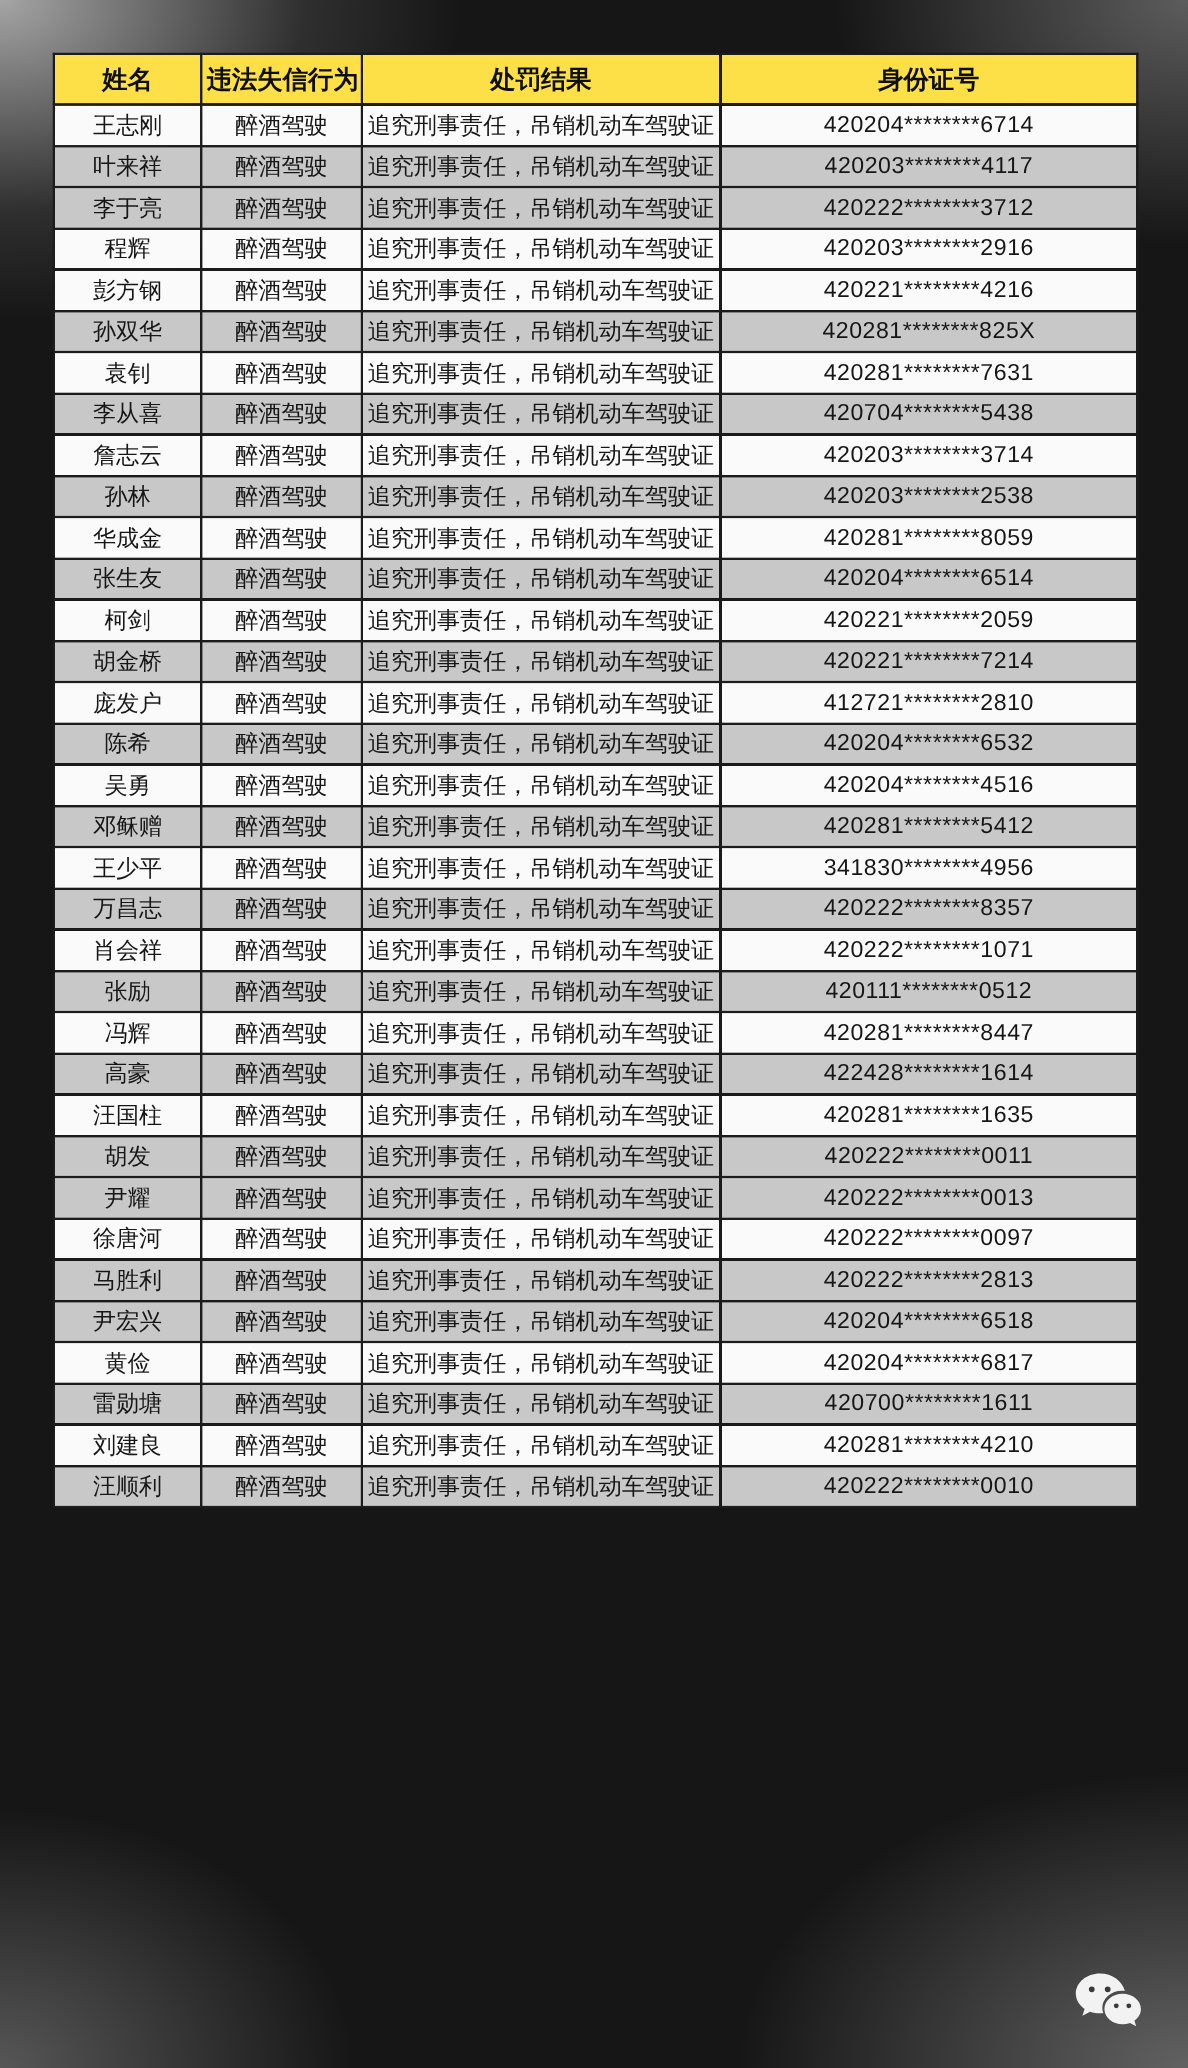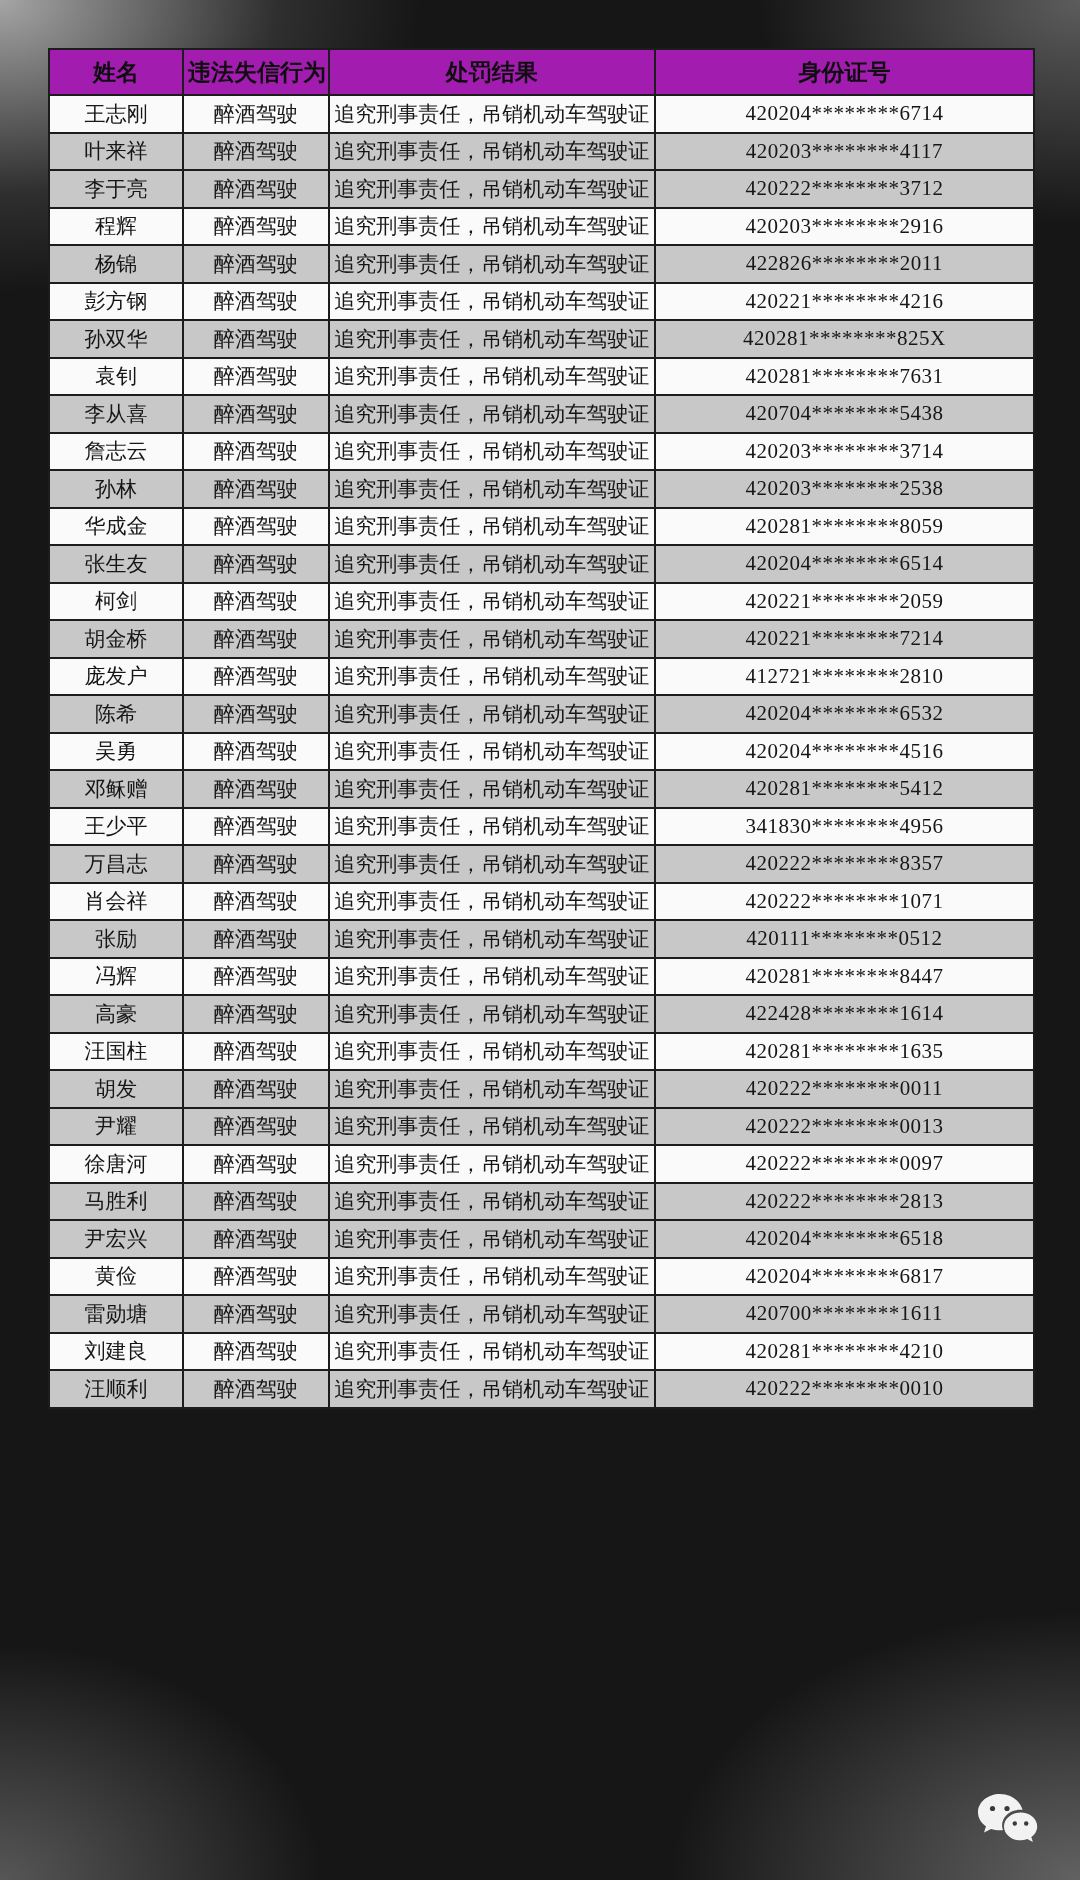--- a/index.html
+++ b/index.html
@@ -23,38 +23,38 @@
   }
   table.punish th, table.punish td{
     border:2px solid #1c1c1c;
     text-align:center;
     vertical-align:middle;
     padding:0 4px;
     overflow:hidden;
     white-space:nowrap;
   }
   table.punish th{
-    background:#a21caf;
+    background:#fde047;
     color:#0e0e0e;
     font-weight:bold;
     font-size:23px;
     height:44px;
   }
   table.punish td{
     height:35.5px;
     font-size:21px;
     color:#161616;
   }
   tr.odd td{background:#fafafa;}
   tr.even td{background:#c8c8c8;}
   col.c-name{width:13.6%;}
   col.c-behavior{width:14.8%;}
   col.c-punish{width:33.1%;}
   col.c-id{width:38.5%;}
-  td.id-cell{font-size:22.5px;letter-spacing:.5px;font-family:Liberation Serif, serif;}
+  td.id-cell{font-size:22.5px;letter-spacing:.5px;}
   .watermark{
     position:absolute;
     right:42px;top:1792px;
     display:flex;align-items:center;gap:10px;
     color:#e9e9e9;
   }
   .wm-text{
     font-size:46px;
     font-weight:bold;
     letter-spacing:2px;
@@ -99,26 +99,20 @@
     <td>醉酒驾驶</td>
     <td>追究刑事责任，吊销机动车驾驶证</td>
     <td class="id-cell">420222********3712</td>
   </tr>
         <tr class="odd">
     <td>程辉</td>
     <td>醉酒驾驶</td>
     <td>追究刑事责任，吊销机动车驾驶证</td>
     <td class="id-cell">420203********2916</td>
   </tr>
-        <tr class="even">
-    <td>杨锦</td>
-    <td>醉酒驾驶</td>
-    <td>追究刑事责任，吊销机动车驾驶证</td>
-    <td class="id-cell">422826********2011</td>
-  </tr>
         <tr class="odd">
     <td>彭方钢</td>
     <td>醉酒驾驶</td>
     <td>追究刑事责任，吊销机动车驾驶证</td>
     <td class="id-cell">420221********4216</td>
   </tr>
         <tr class="even">
     <td>孙双华</td>
     <td>醉酒驾驶</td>
     <td>追究刑事责任，吊销机动车驾驶证</td>

